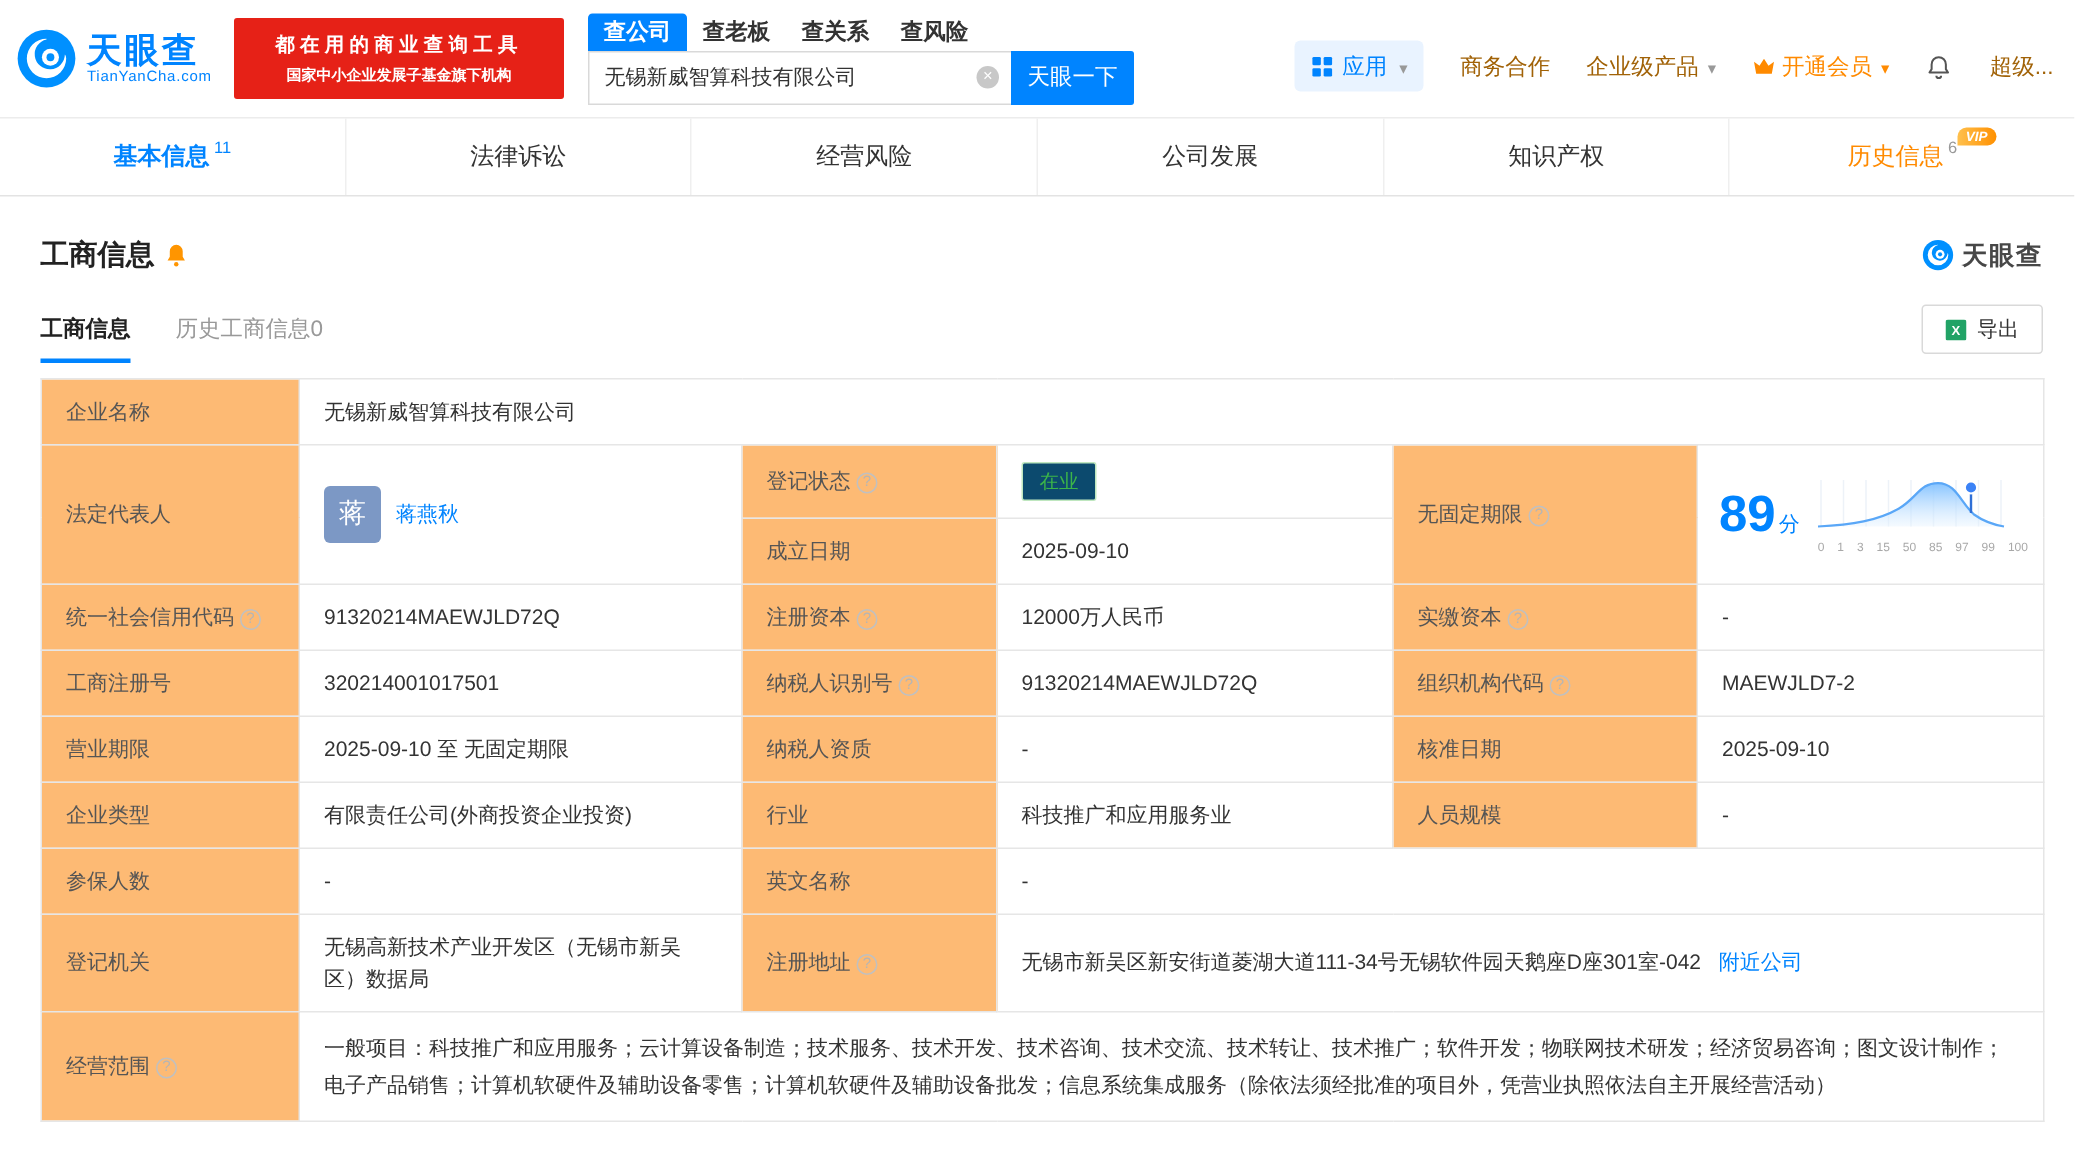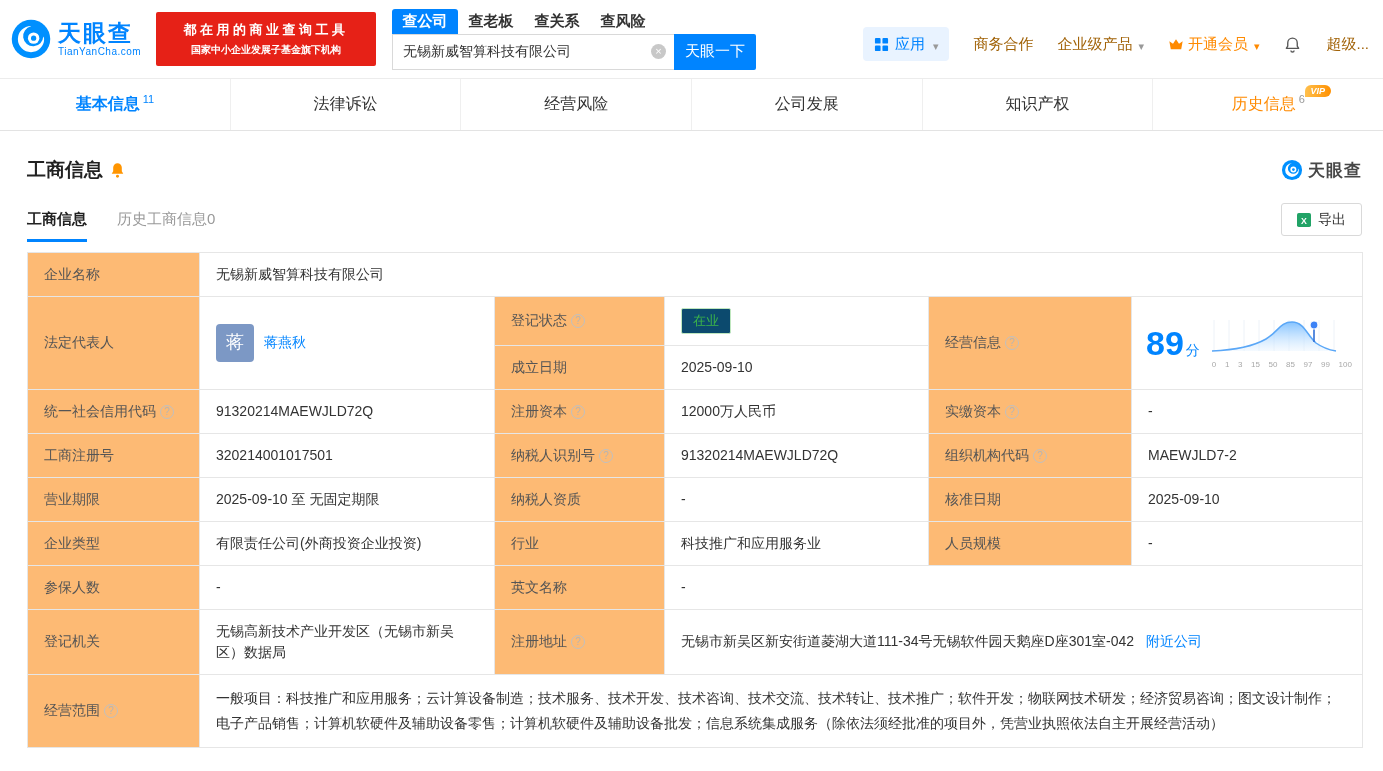--- a/index.html
+++ b/index.html
@@ -227,21 +227,21 @@
       <tr>
         <td class="lbl" rowspan="2"><span>法定代表人</span></td>
         <td class="val" rowspan="2">
           <span class="rep-cell">
             <span class="avatar">蒋</span>
             <a class="link">蒋燕秋</a>
           </span>
         </td>
         <td class="lbl"><span>登记状态</span><span class="qicon"></span></td>
         <td class="val"><span class="badge-green">在业</span></td>
-        <td class="lbl" rowspan="2"><span>经营信息</span><span class="qicon"></span></td>
+        <td class="lbl" rowspan="2"><span>无固定期限</span><span class="qicon"></span></td>
         <td class="val score-td" rowspan="2">
           <div class="score-wrap">
             <div class="score-num"><span>89</span><span class="fen">分</span></div>
             <div class="chart-box">
               <svg width="128" height="36" viewBox="0 0 128 36">
                 <defs>
                   <linearGradient id="g1" x1="0" y1="0" x2="0" y2="1">
                     <stop offset="0" stop-color="#7fc0ff" stop-opacity="0.95"></stop>
                     <stop offset="1" stop-color="#e8f4ff" stop-opacity="0.45"></stop>
                   </linearGradient>

